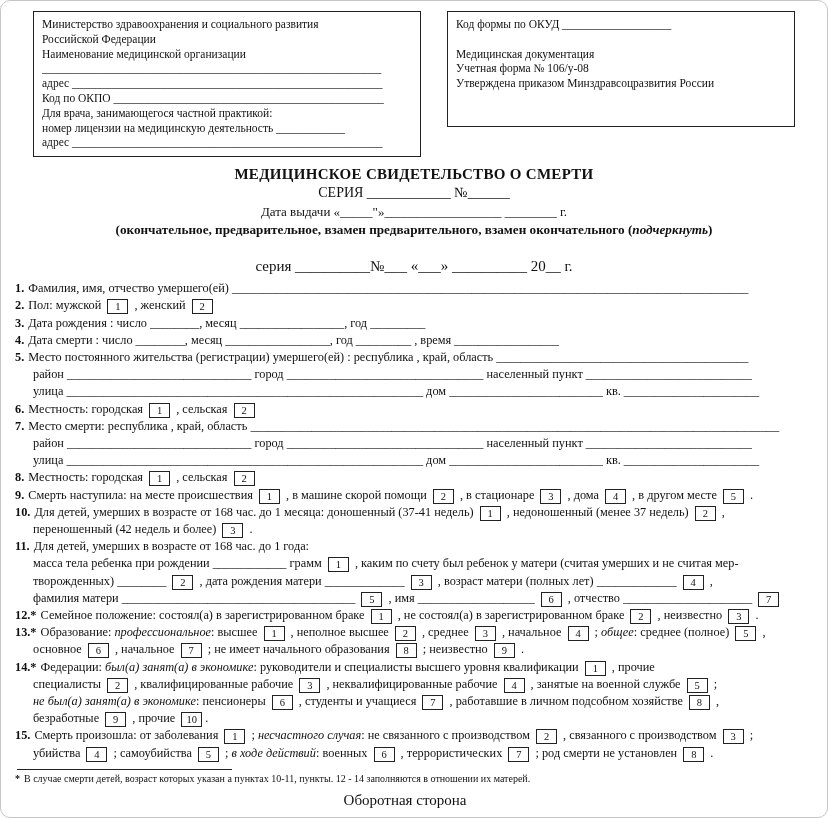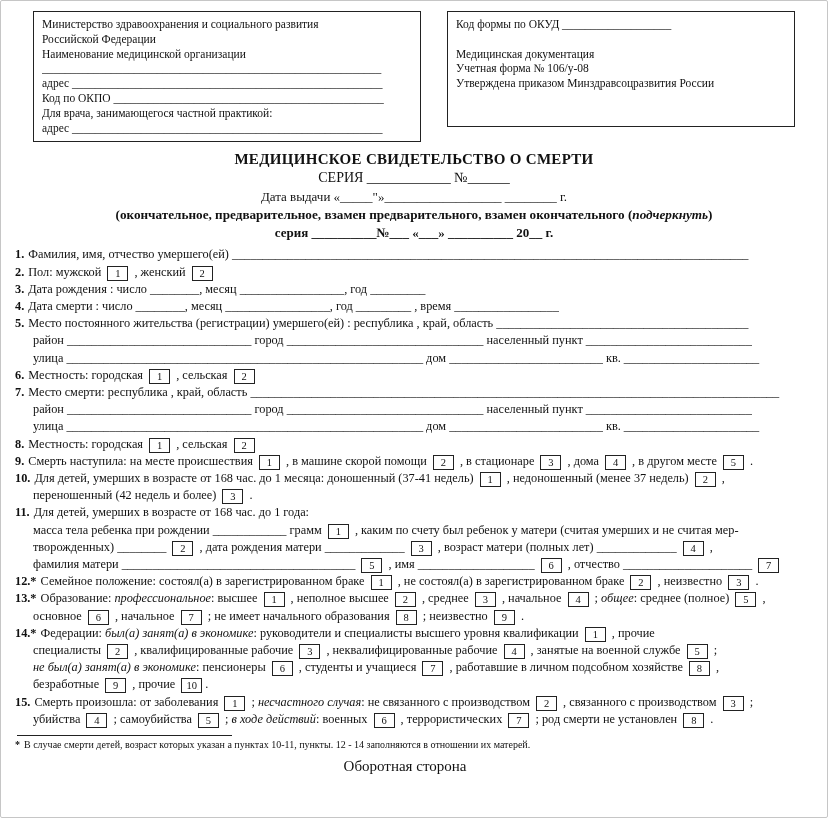--- a/index.html
+++ b/index.html
@@ -1,33 +1,33 @@
 <!DOCTYPE html>
 <html><head>
 <meta charset="utf-8">
 <style>
   html,body { margin:0; padding:0; background:#fff; }
   .page {
     width:828px; height:818px; box-sizing:border-box; position:relative;
     background:#fff; color:#111;
     font-family:"Liberation Serif","DejaVu Serif",serif;
-    border:1px solid #c6c6c6; border-radius:2px;
+    border:1px solid #c6c6c6; border-radius:10px;
     padding:8px 14px 6px 14px; overflow:hidden;
   }
   .header { display:flex; justify-content:space-between; align-items:flex-start; margin:2px 18px 0 18px; }
   .hbox { border:1.5px solid #222; box-sizing:border-box; padding:5px 8px 6px 8px; font-size:11.5px; line-height:14.8px; }
   .hbox-left  { width:388px; }
   .hbox-right { width:348px; min-height:116px; }
   .hline { white-space:nowrap; overflow:hidden; min-height:14.8px; }
   .title-block { text-align:center; margin-top:9px; }
   .t-main   { font-weight:bold; font-size:15px; letter-spacing:.3px; }
   .t-series { font-weight:normal; font-size:14px; margin-top:2px; }
   .t-date   { font-size:13px; margin-top:3px; }
   .t-type   { font-weight:bold; font-size:13.2px; margin-top:2px; }
-  .t-series2{ font-weight:bold; font-size:13px; margin-top:2px; }
+  .t-series2{ font-weight:normal; font-size:15px; margin-top:20px; }
   #form-body { margin-top:5px; font-size:12.3px; line-height:17.2px; }
   .form-row { white-space:nowrap; overflow:hidden; }
   .form-row.indent { padding-left:18px; }
   .line-num { font-weight:bold; margin-right:4px; }
   .code-box {
     display:inline-block; min-width:15px; height:13px; box-sizing:content-box;
     border:1.2px solid #222; font-size:10.5px; line-height:13px; text-align:center;
     margin:0 3px; padding:0 2px; vertical-align:-1px; font-weight:normal; font-style:normal;
   }
   .it { font-style:italic; }
@@ -44,20 +44,21 @@
   <div class="header">
     <div class="hbox hbox-left">
       <div class="box-lines">
           <div class="hline">Министерство здравоохранения  и социального развития</div>
           <div class="hline">Российской Федерации</div>
           <div class="hline">Наименование  медицинской организации</div>
           <div class="hline">___________________________________________________________</div>
           <div class="hline">адрес ______________________________________________________</div>
           <div class="hline"> Код по ОКПО _______________________________________________</div>
           <div class="hline">Для врача, занимающегося частной практикой:</div>
+          <div class="hline">номер лицензии на медицинскую деятельность ____________</div>
           <div class="hline">адрес ______________________________________________________</div>
         </div>
     </div>
     <div class="hbox hbox-right">
       <div class="box-lines">
           <div class="hline">Код формы по ОКУД  ___________________</div>
           <div class="hline"></div>
           <div class="hline">Медицинская документация</div>
           <div class="hline">Учетная форма  № 106/у-08</div>
           <div class="hline">Утверждена приказом Минздравсоцразвития России</div>

